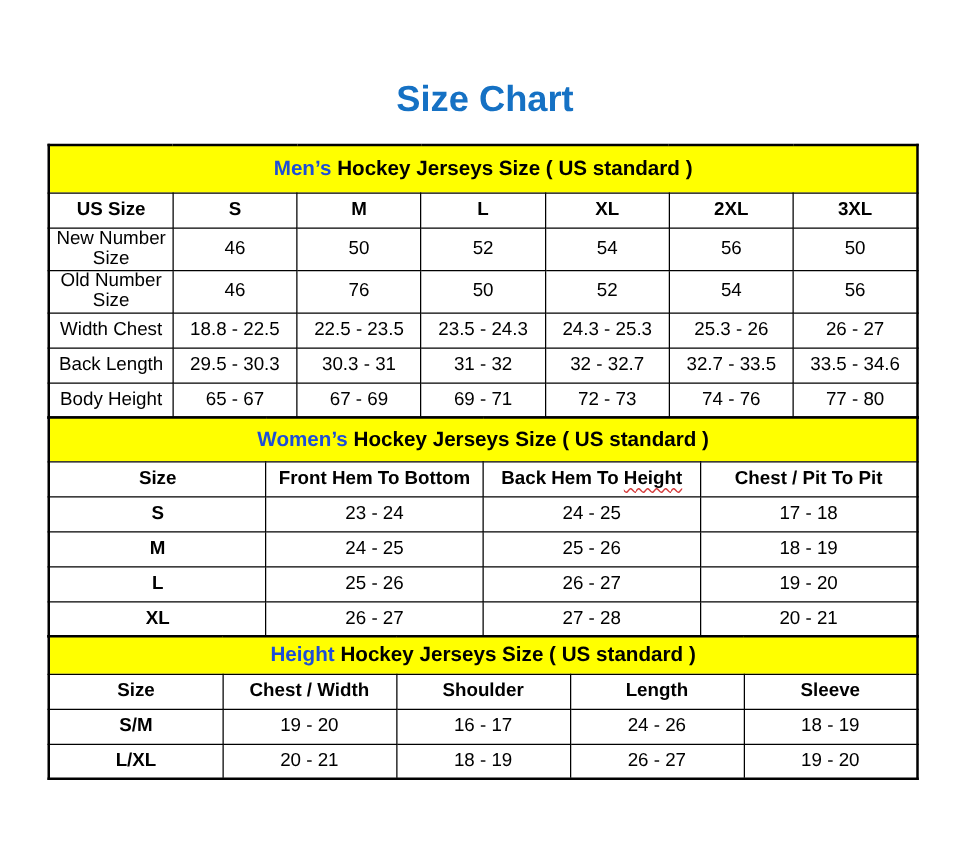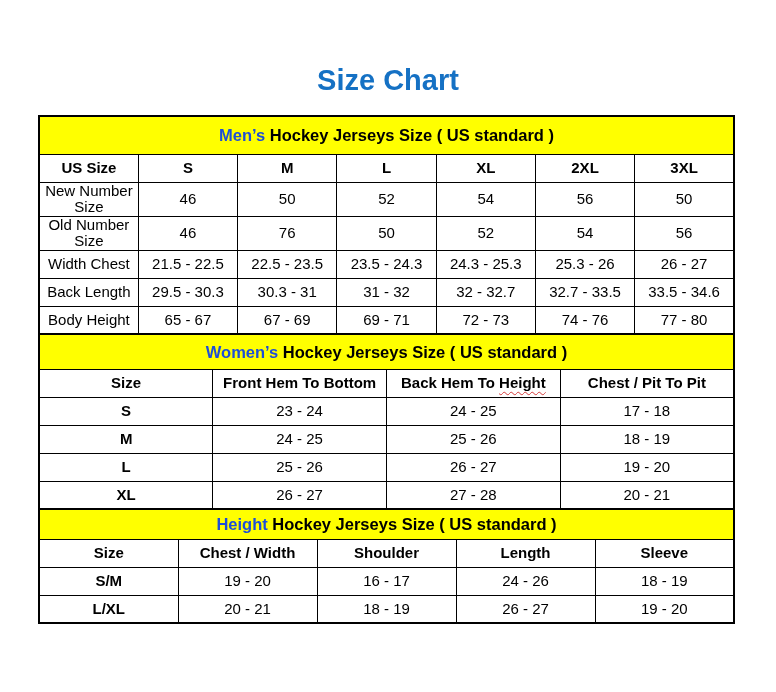--- a/index.html
+++ b/index.html
@@ -110,21 +110,21 @@
         <td class="c0">Old Number Size</td>
         <td>46</td>
         <td>76</td>
         <td>50</td>
         <td>52</td>
         <td>54</td>
         <td>56</td>
       </tr>
       <tr>
         <td class="c0">Width Chest</td>
-        <td>21.5 - 22.5</td>
+        <td>18.8 - 22.5</td>
         <td>22.5 - 23.5</td>
         <td>23.5 - 24.3</td>
         <td>24.3 - 25.3</td>
         <td>25.3 - 26</td>
         <td>26 - 27</td>
       </tr>
       <tr>
         <td class="c0">Back Length</td>
         <td>29.5 - 30.3</td>
         <td>30.3 - 31</td>

